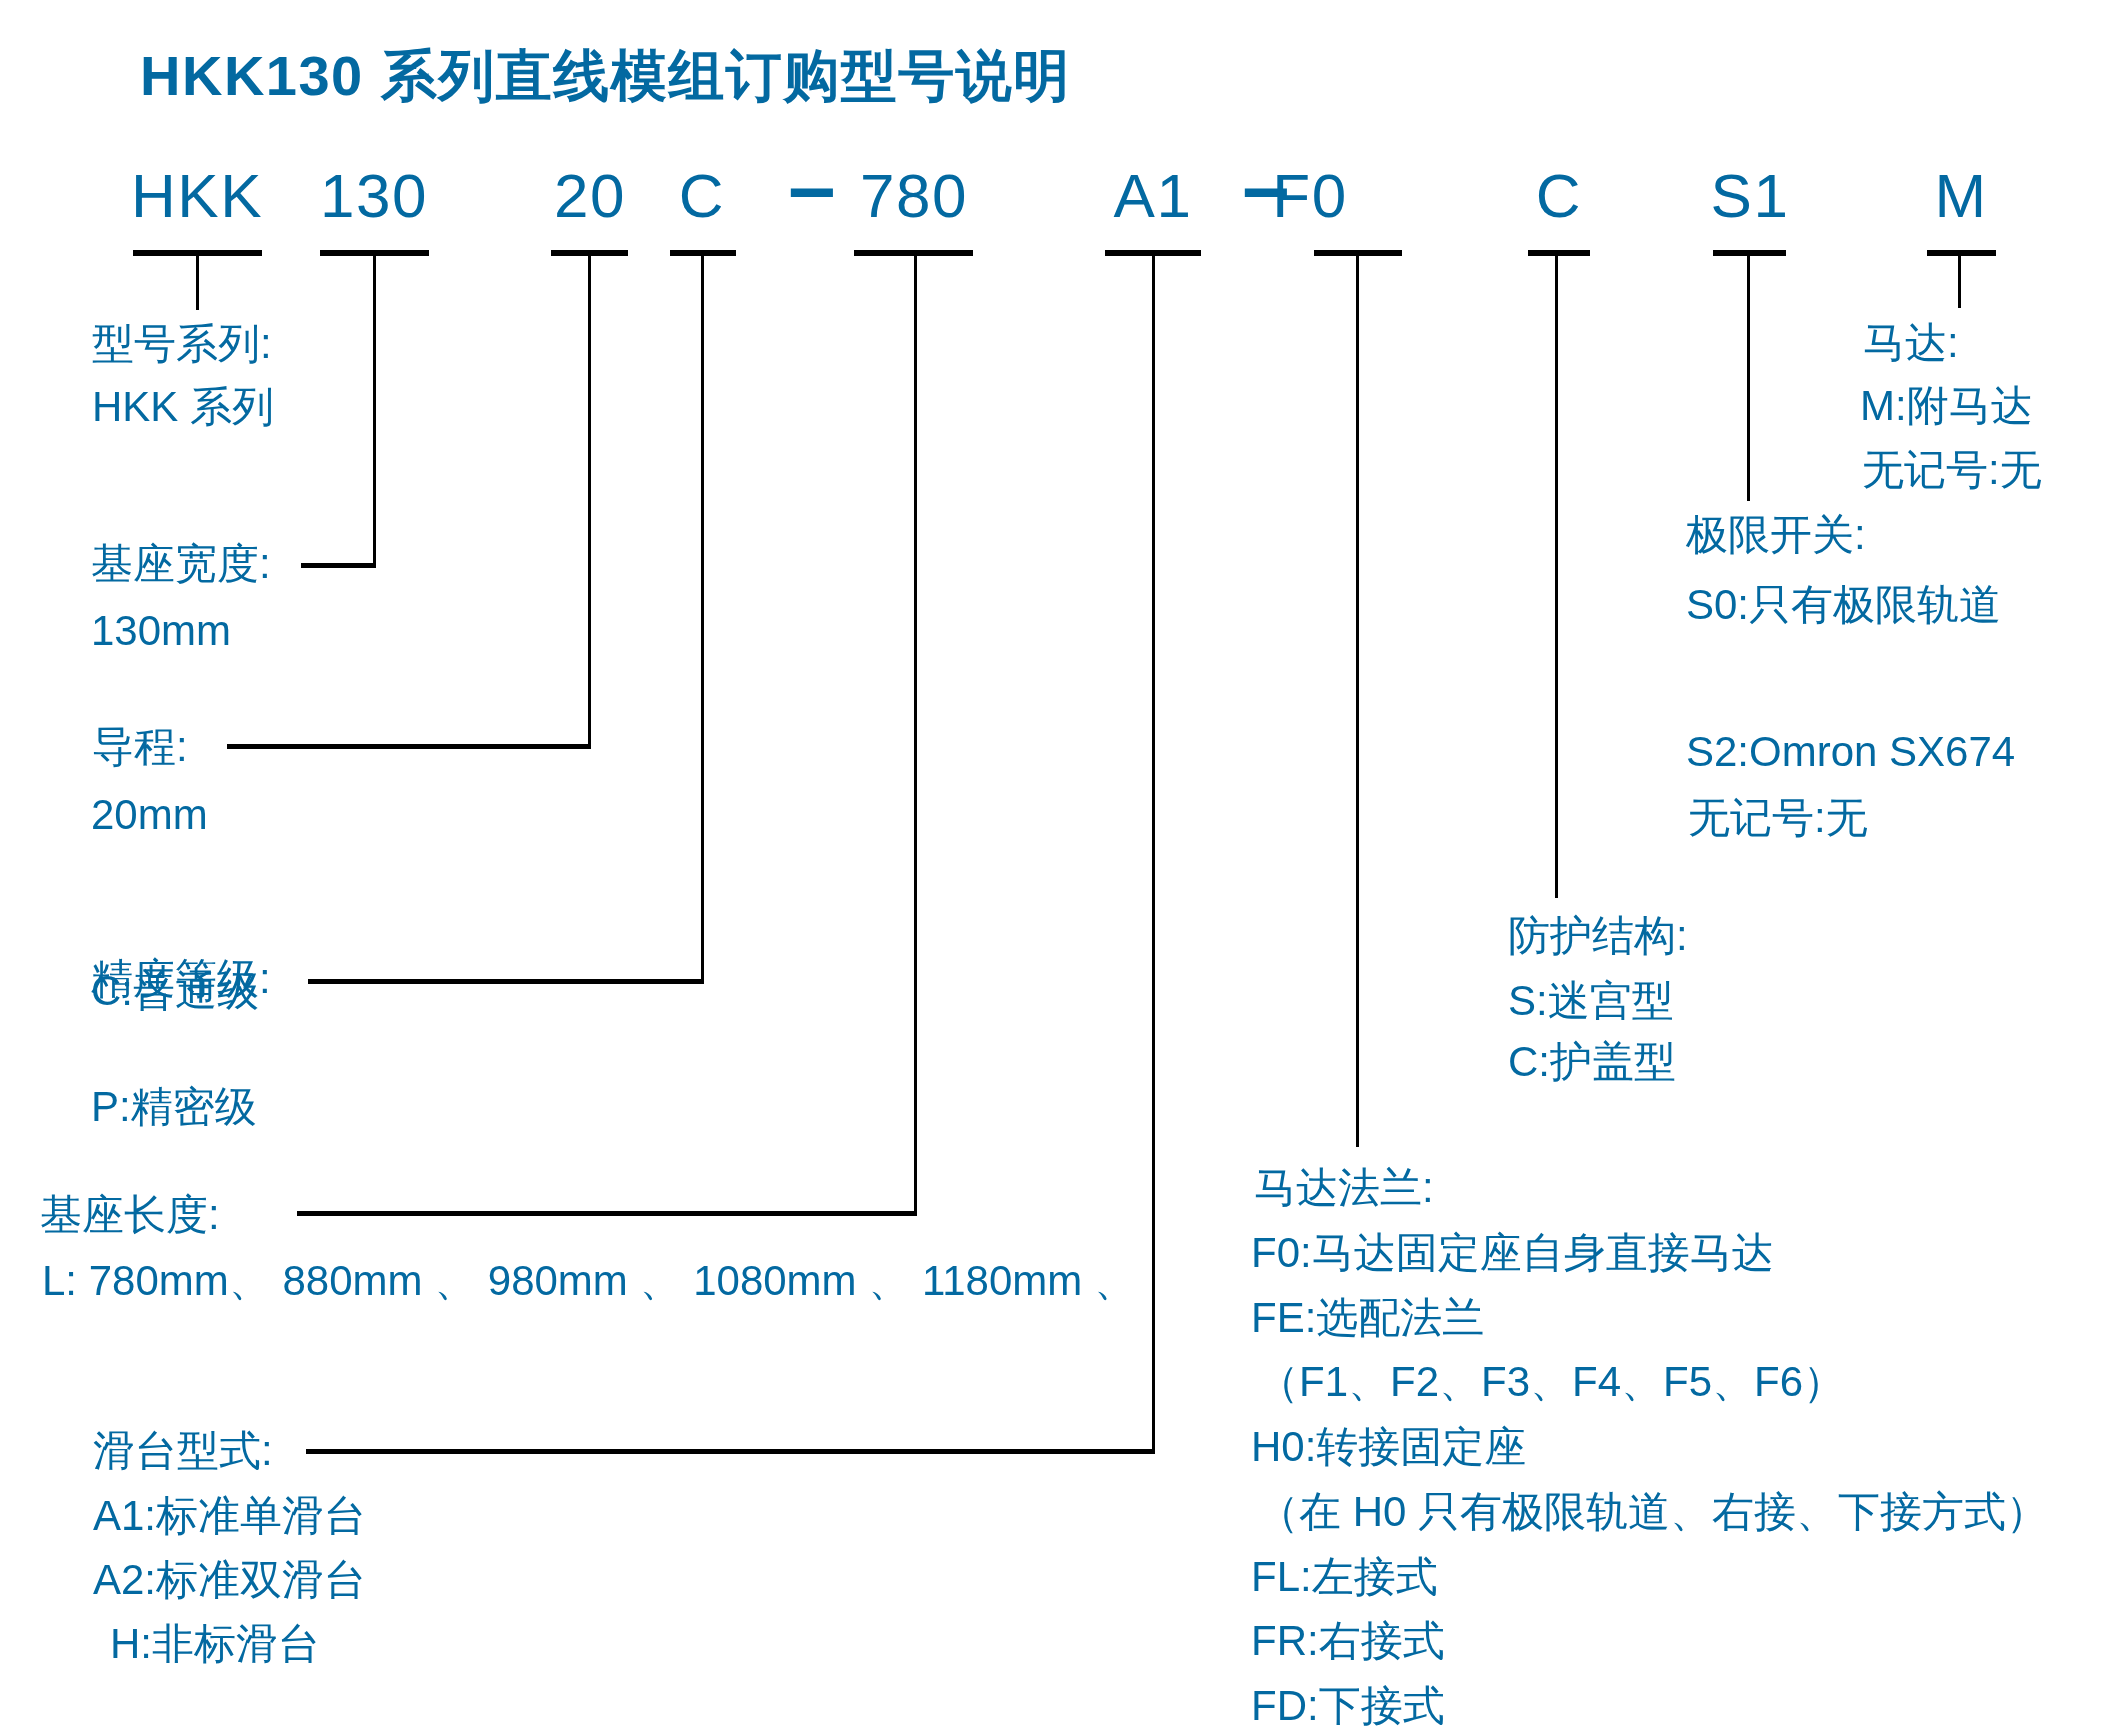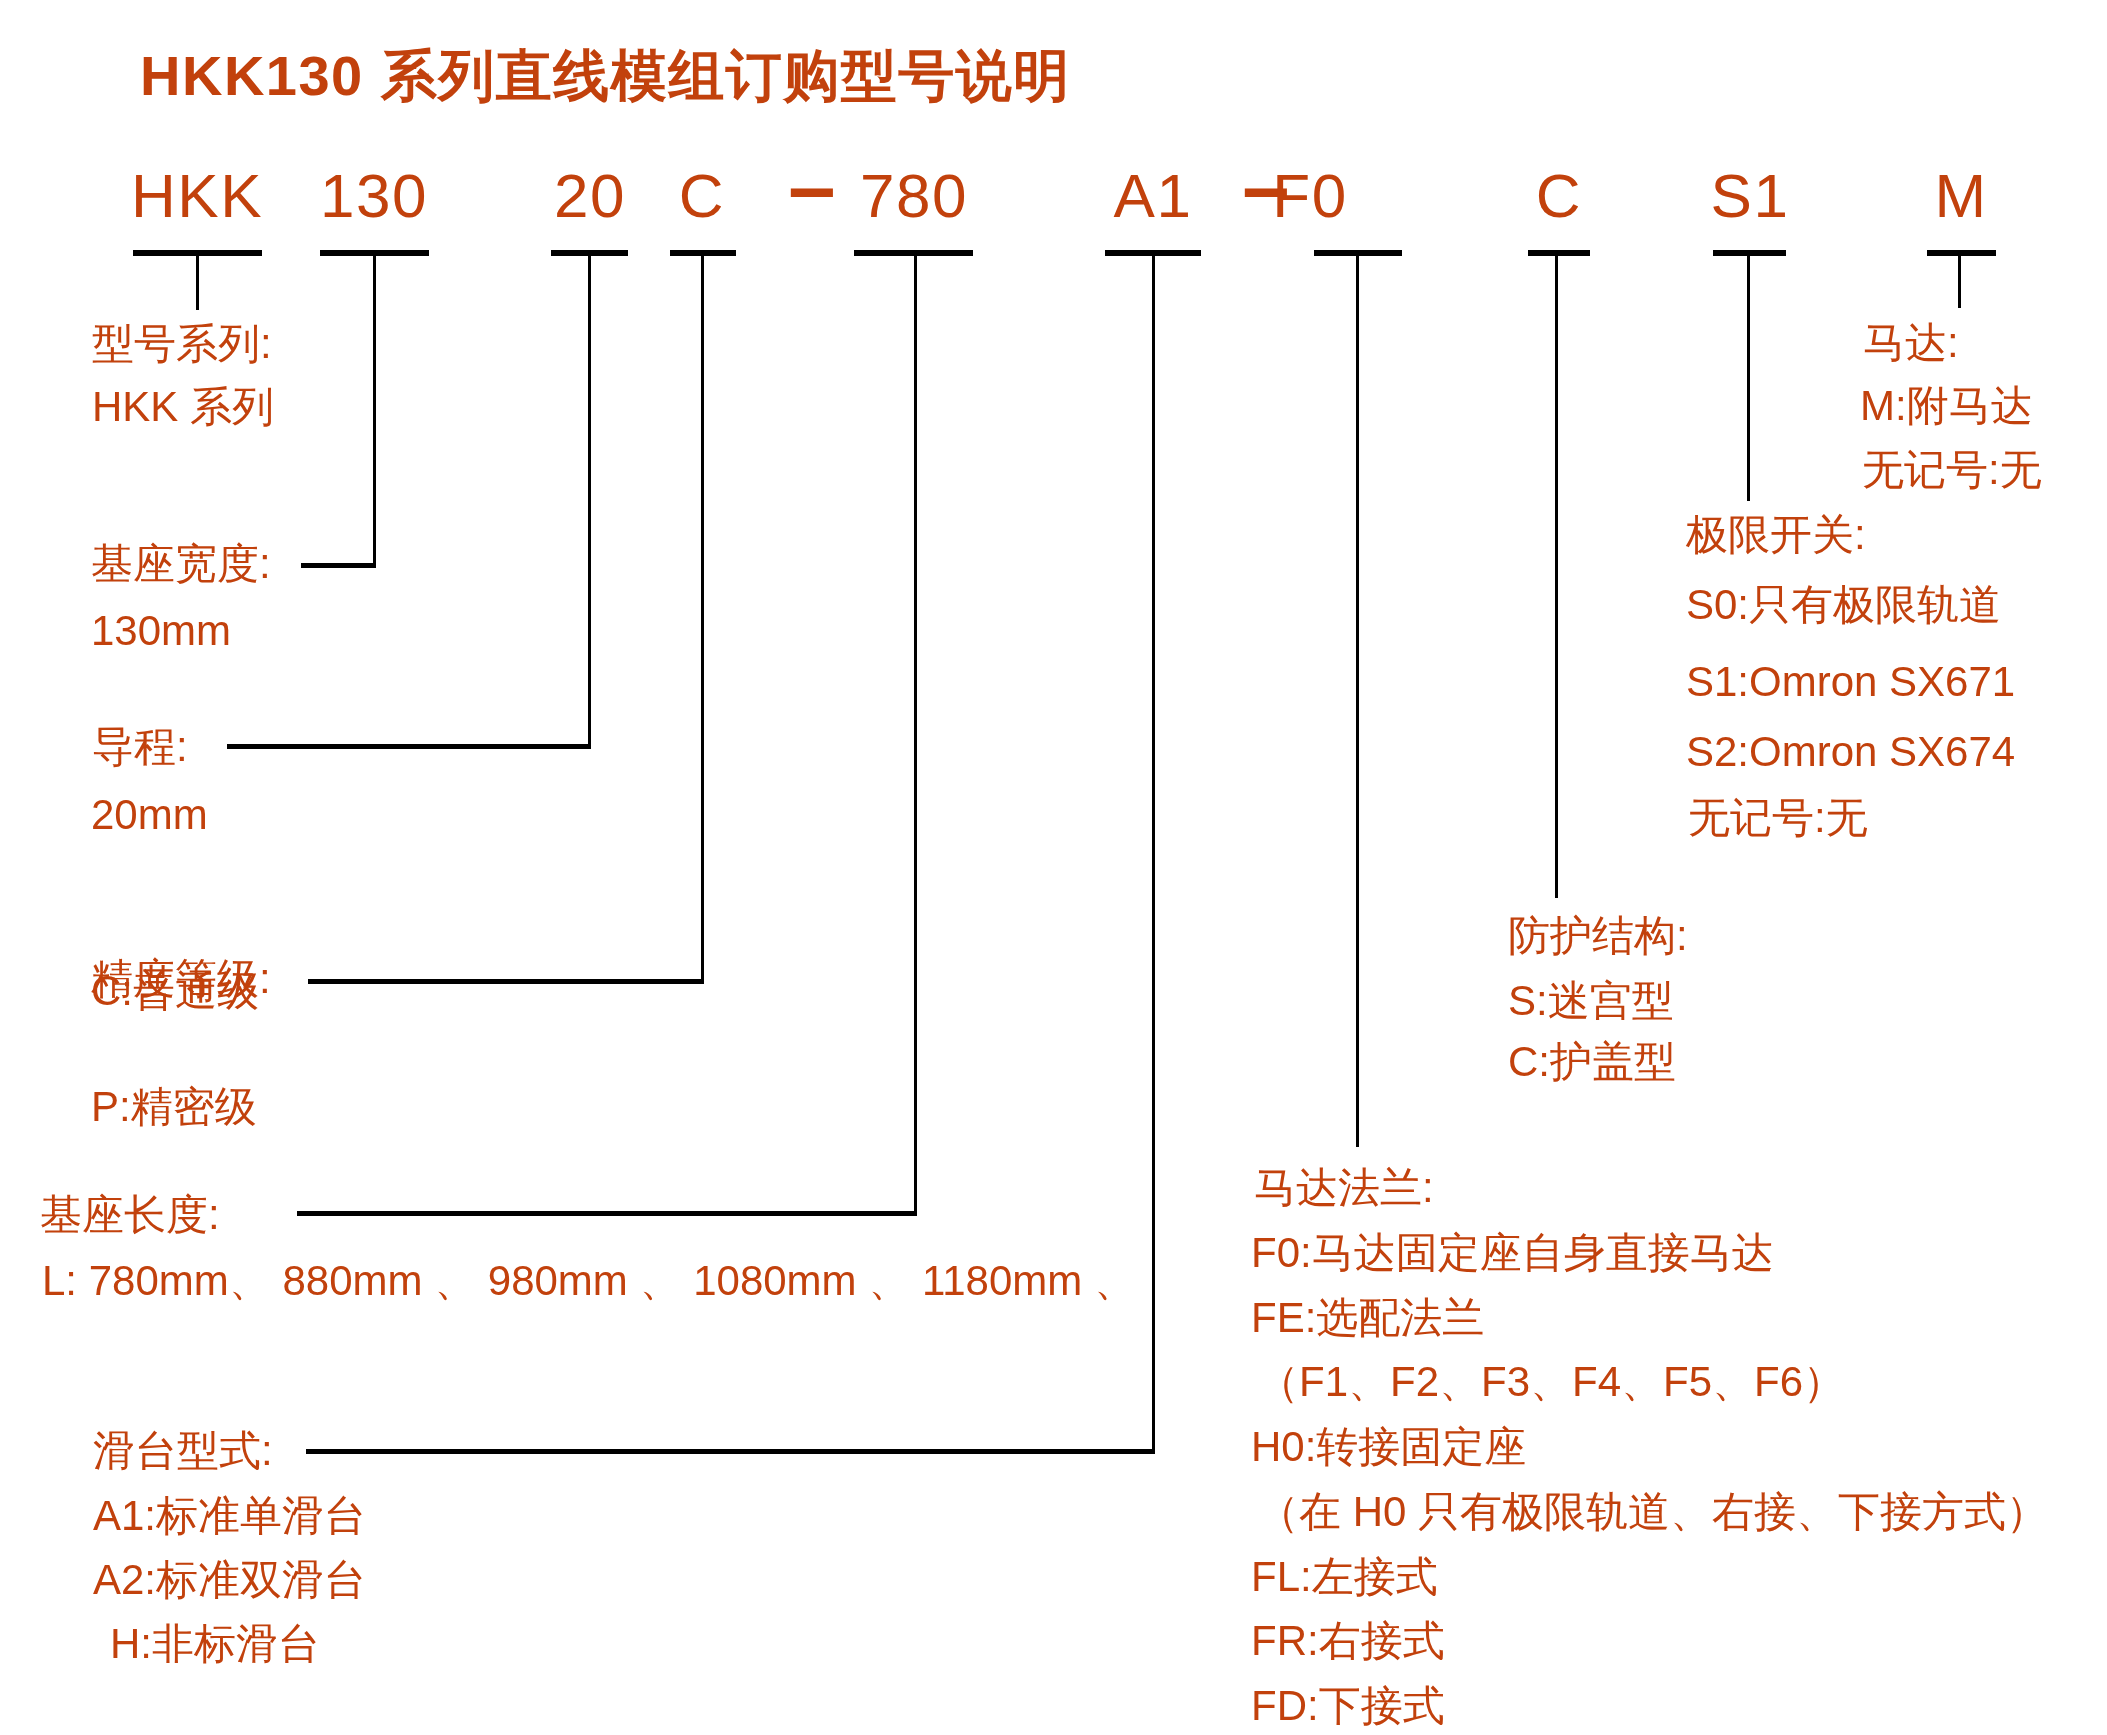--- a/index.html
+++ b/index.html
@@ -1,21 +1,21 @@
 <!DOCTYPE html>
 <html style="font-size:12px"><head>
 <meta charset="utf-8">
 <style>
   html,body{margin:0;padding:0;background:#ffffff;}
   .canvas{
     position:relative;
     width:2108px;
     height:1736px;
     background:#ffffff;
-    color:#c2410c;
+    color:#0369a1;
     font-family:"Liberation Sans","DejaVu Sans",sans-serif;
     overflow:hidden;
   }
   .title{
     position:absolute;
     left:140px; top:39px;
     font-size:56px;
     font-weight:bold;
     letter-spacing:1.5px;
     white-space:pre;
@@ -138,21 +138,20 @@
   <div class="t" style="left:1251px; top:1554px">FL:左接式</div>
   <div class="t" style="left:1251px; top:1618px">FR:右接式</div>
   <div class="t" style="left:1251px; top:1683px">FD:下接式</div>
 
   <div class="t" style="left:1508px; top:913px">防护结构:</div>
   <div class="t" style="left:1508px; top:978px">S:迷宫型</div>
   <div class="t" style="left:1508px; top:1039px">C:护盖型</div>
 
   <div class="t" style="left:1686px; top:512px">极限开关:</div>
   <div class="t" style="left:1686px; top:582px">S0:只有极限轨道</div>
-  <div class="t" style="left:1686px; top:659px">S1:Omron SX671</div>
   <div class="t" style="left:1686px; top:729px">S2:Omron SX674</div>
   <div class="t" style="left:1688px; top:795px">无记号:无</div>
 
   <div class="t" style="left:1863px; top:320px">马达:</div>
   <div class="t" style="left:1860px; top:383px">M:附马达</div>
   <div class="t" style="left:1862px; top:447px">无记号:无</div>
 
 </div>
 
 

